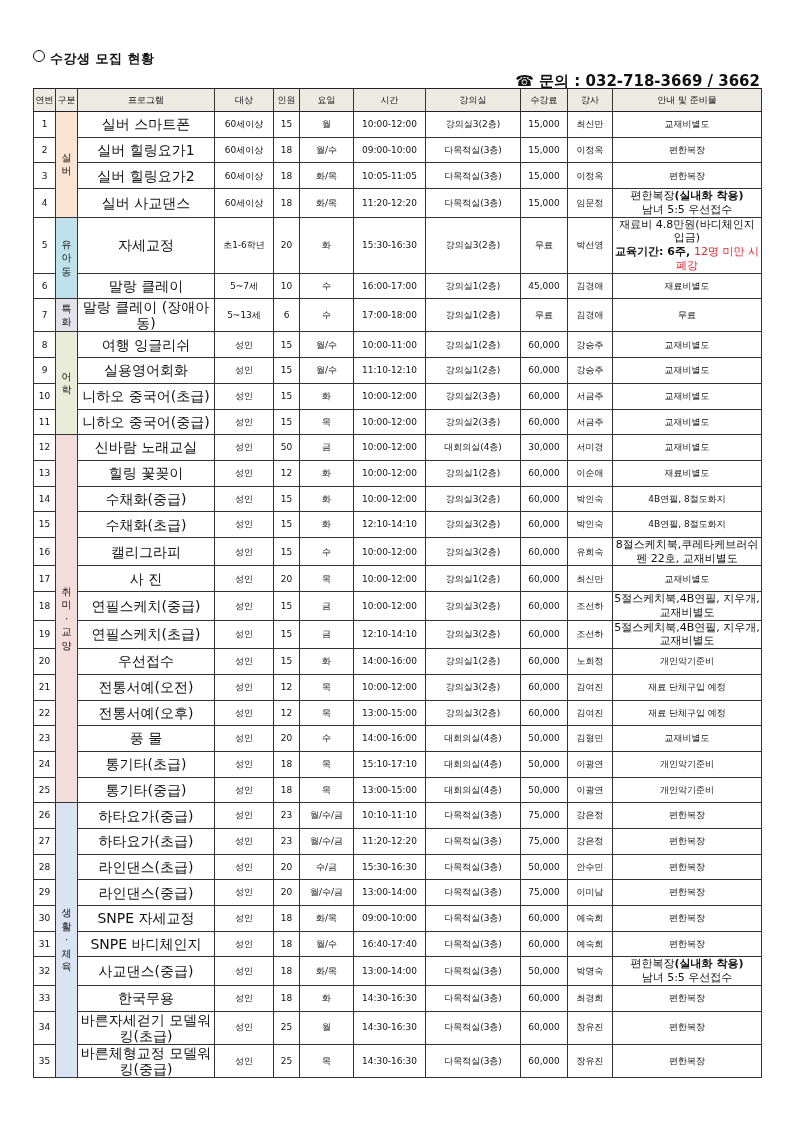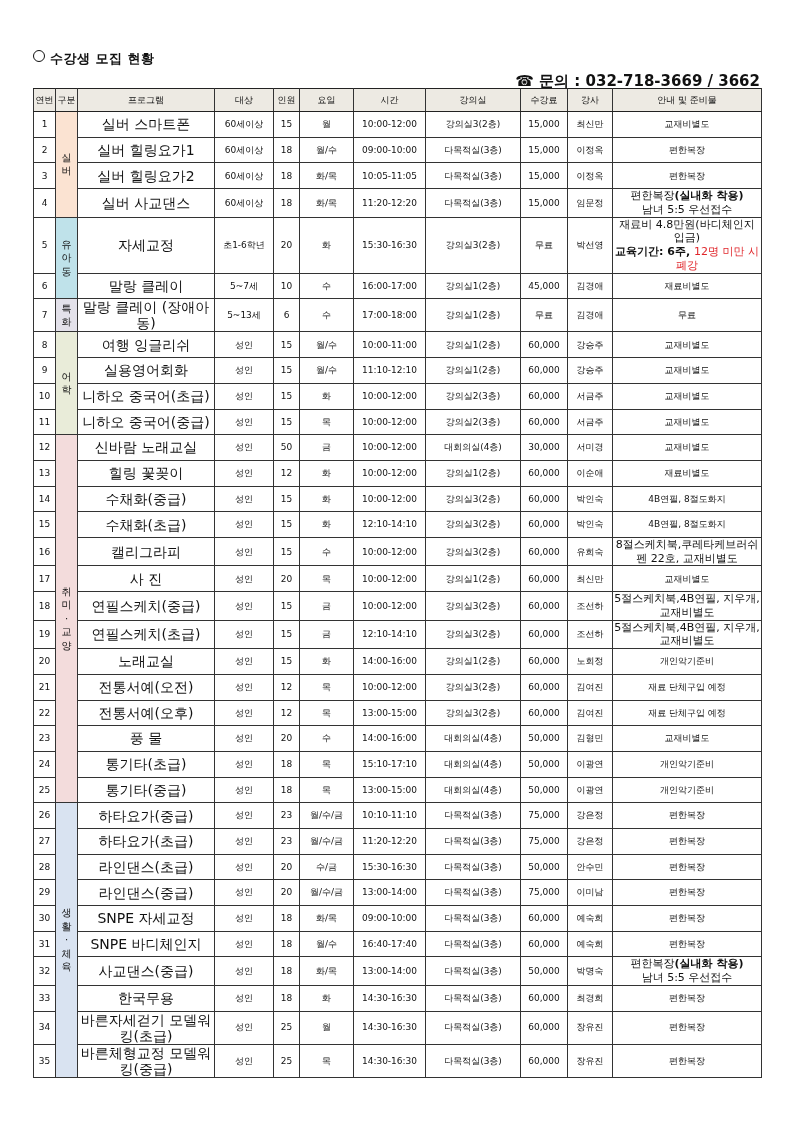--- a/index.html
+++ b/index.html
@@ -295,21 +295,21 @@
         <td>15</td>
         <td>금</td>
         <td>12:10-14:10</td>
         <td>강의실3(2층)</td>
         <td>60,000</td>
         <td>조선하</td>
         <td class="small">5절스케치북,4B연필, 지우개, 교재비별도</td>
       </tr>
       <tr>
         <td>20</td>
-        <td class="prog">노래교실</td>
+        <td class="prog">우선접수</td>
         <td>성인</td>
         <td>15</td>
         <td>화</td>
         <td>14:00-16:00</td>
         <td>강의실1(2층)</td>
         <td>60,000</td>
         <td>노회정</td>
         <td>개인악기준비</td>
       </tr>
       <tr>

